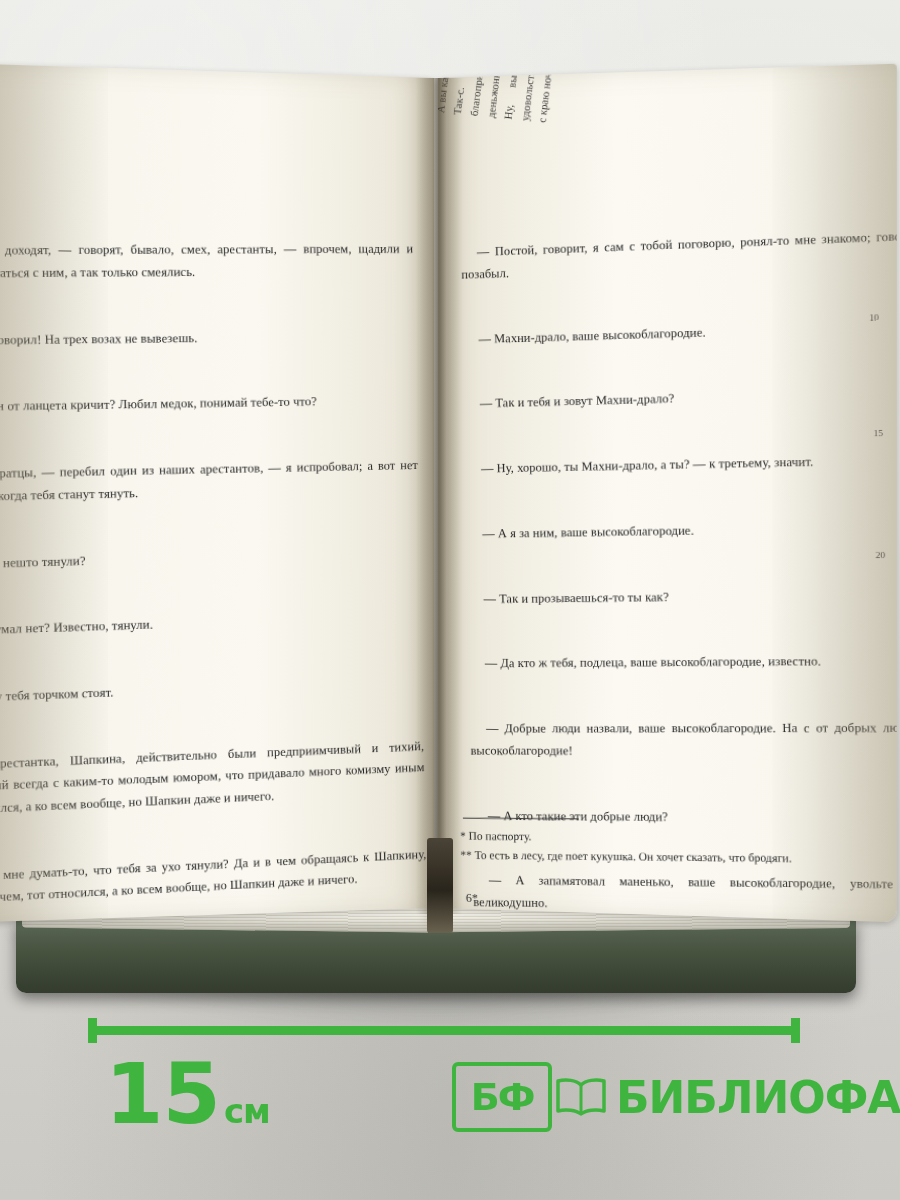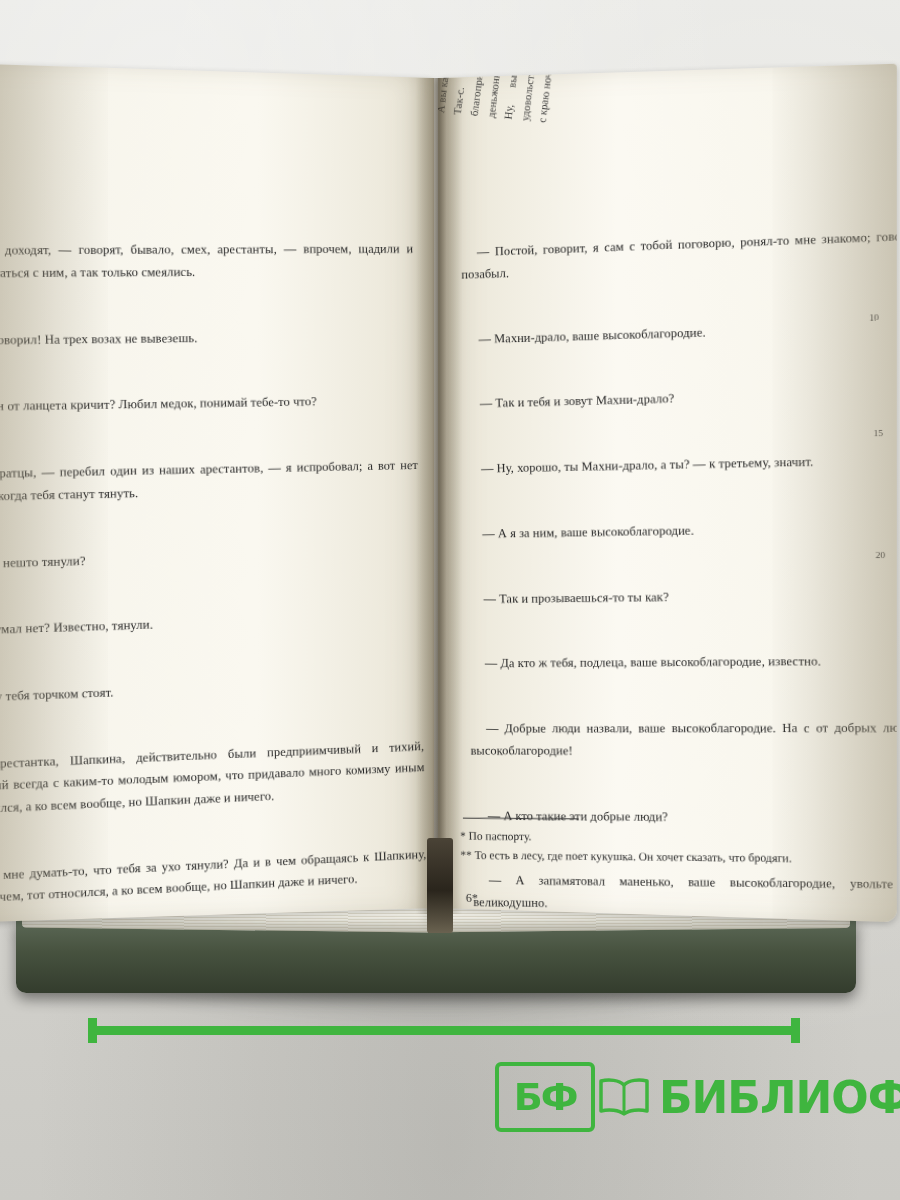--- a/index.html
+++ b/index.html
@@ -280,21 +280,20 @@
   #brand .logo-box {
     width: 92px;
     height: 62px;
     border: 4px solid #3fb53f;
     border-radius: 6px;
     display: flex;
     align-items: center;
     justify-content: center;
     font-size: 38px;
     letter-spacing: -2px;
-    margin-left: 43px;
   }
   #brand .book-glyph {
     width: 54px;
     height: 40px;
     margin: 0 8px 0 2px;
   }
   #brand .brand-text {
     font-size: 44px;
     letter-spacing: -1px;
   }
@@ -372,20 +371,23 @@
     <div class="gutter"></div>
     <div class="spine-gap"></div>
   </div>
 
   <div id="ruler">
     <div class="ruler-bar"></div>
     <div class="ruler-cap left"></div>
     <div class="ruler-cap right"></div>
   </div>
 
+  <div id="measure">
+    <span class="num">15</span><span class="unit">см</span>
+  </div>
 
   <div id="brand">
     <div class="logo-box">
       <span>БФ</span>
     </div>
     <svg class="book-glyph" viewBox="0 0 54 40">
       <path d="M27 8 C22 3, 12 2, 4 4 L4 34 C12 32, 22 33, 27 37 C32 33, 42 32, 50 34 L50 4 C42 2, 32 3, 27 8 Z" fill="none" stroke="#3fb53f" stroke-width="3.5" stroke-linejoin="round"></path>
       <line x1="27" y1="8" x2="27" y2="37" stroke="#3fb53f" stroke-width="3"></line>
     </svg>
     <span class="brand-text">БИБЛИОФАН</span>

